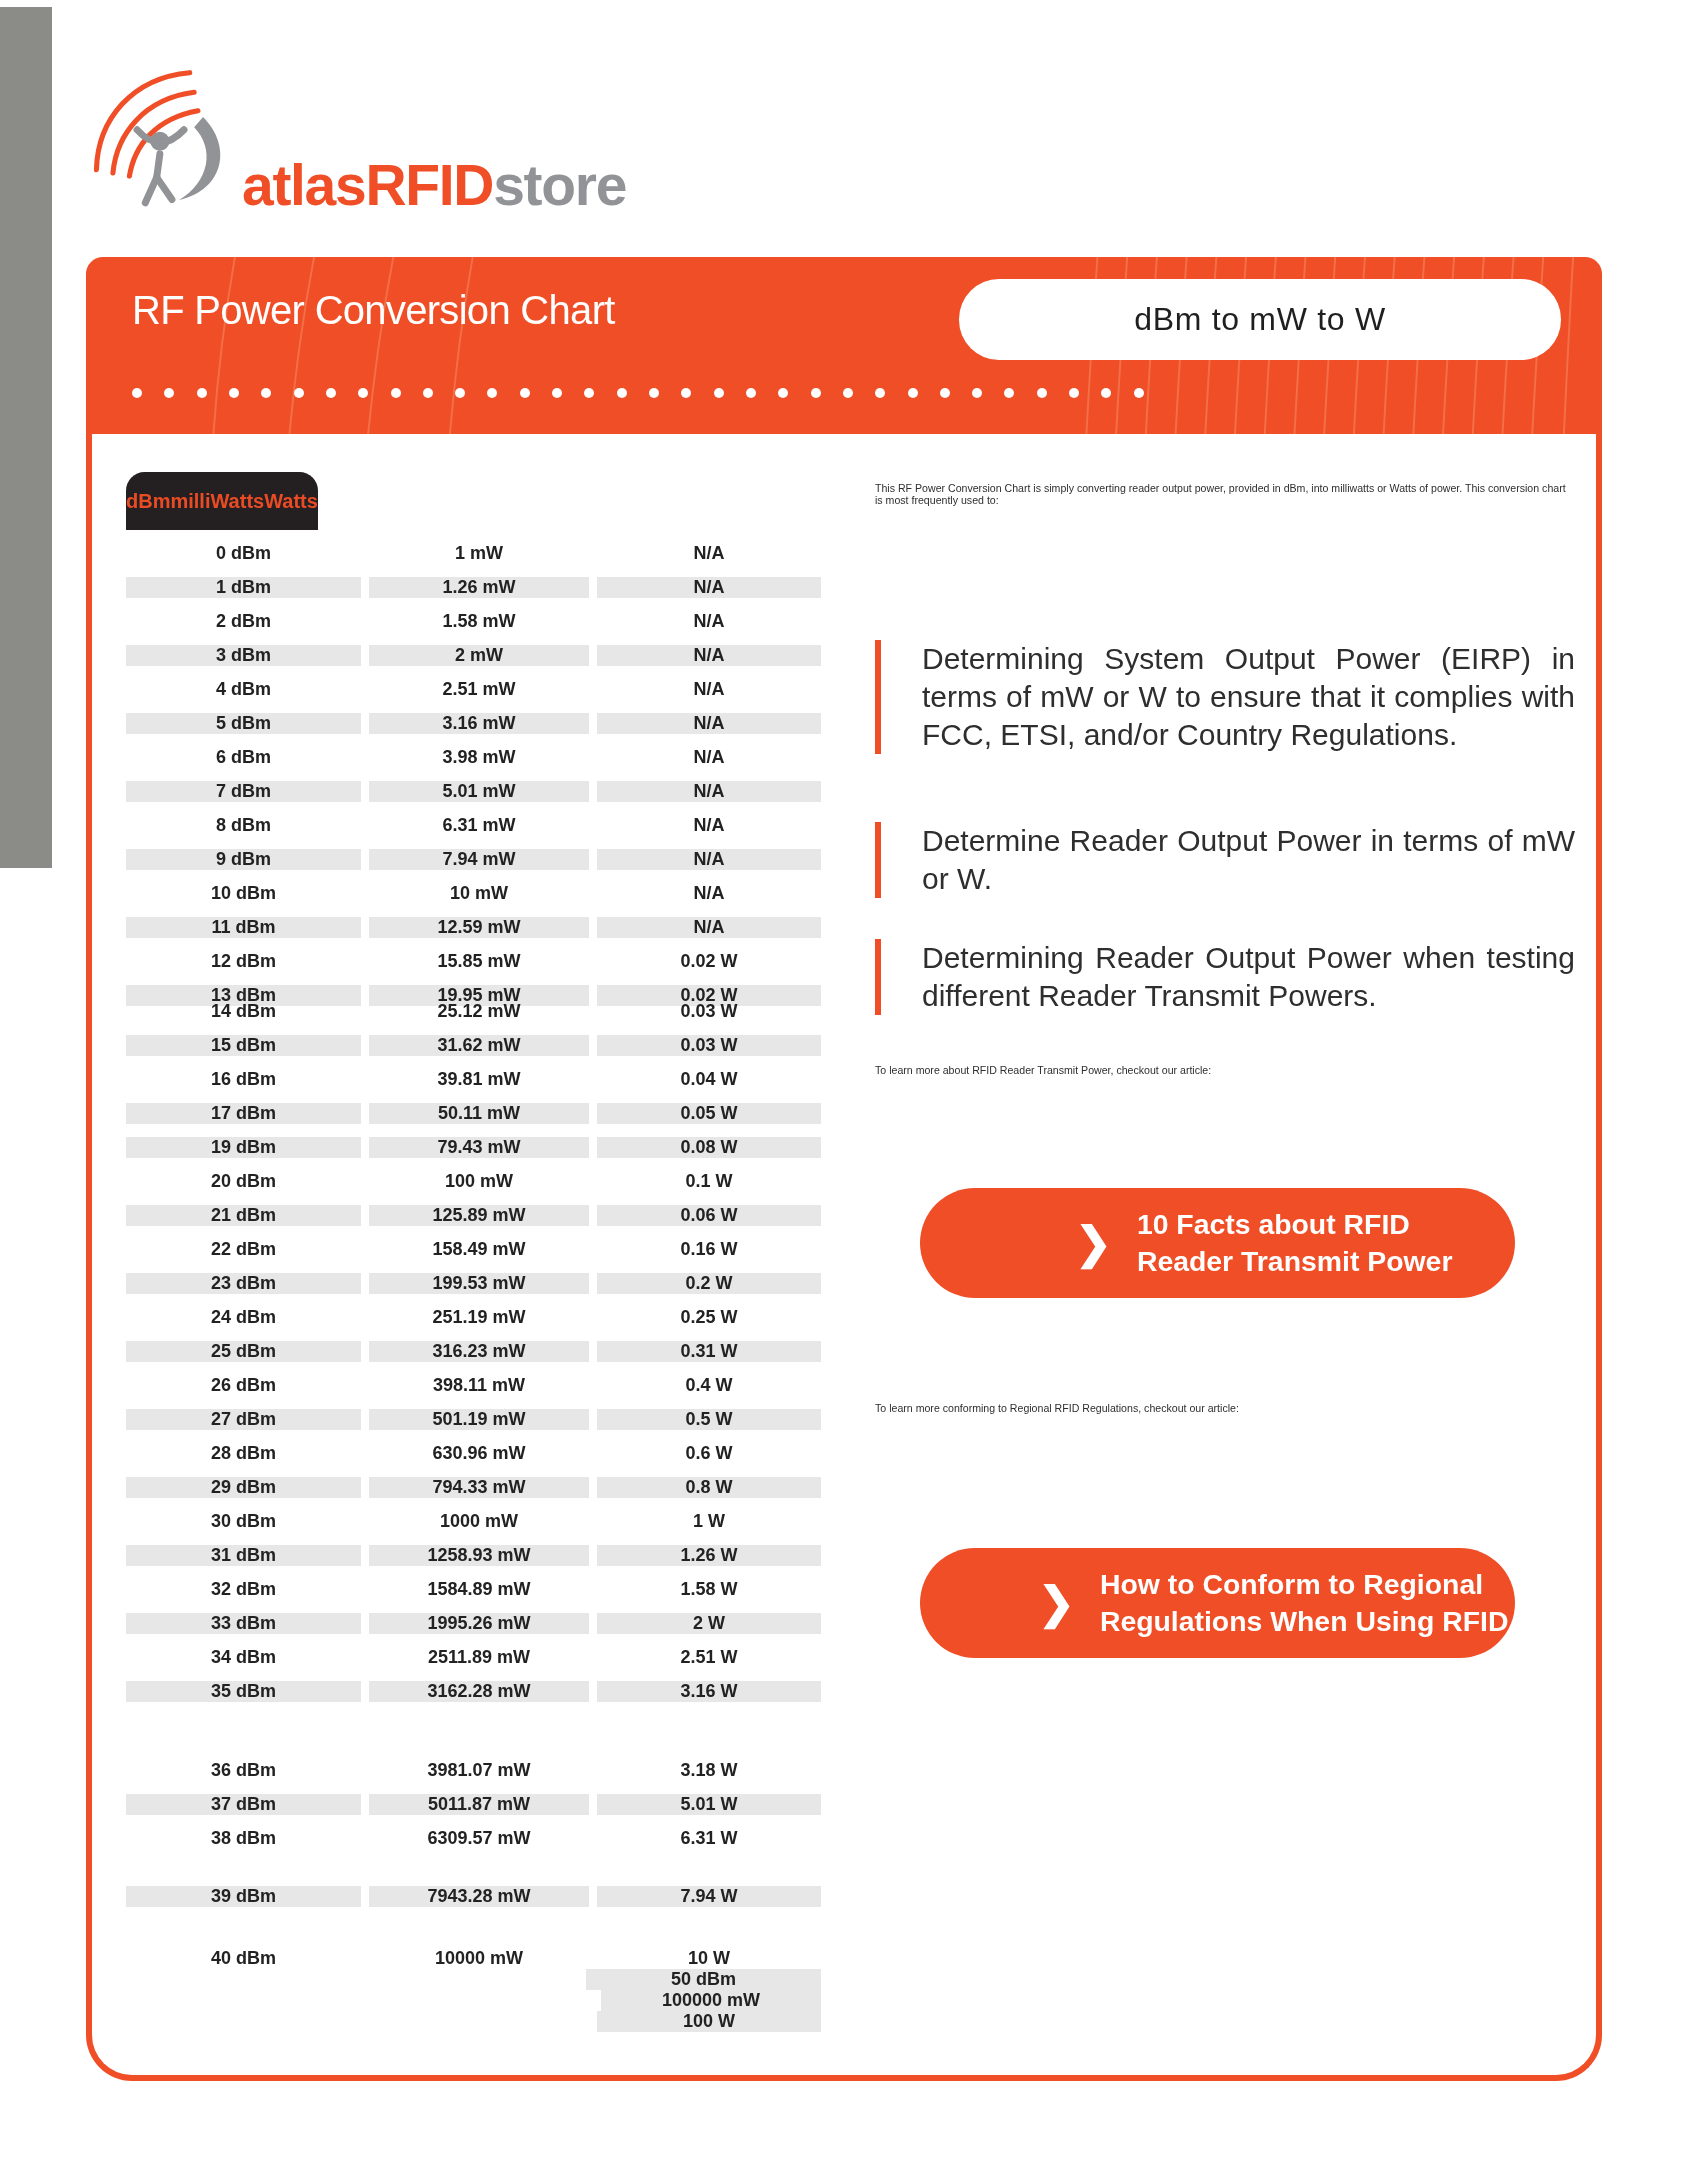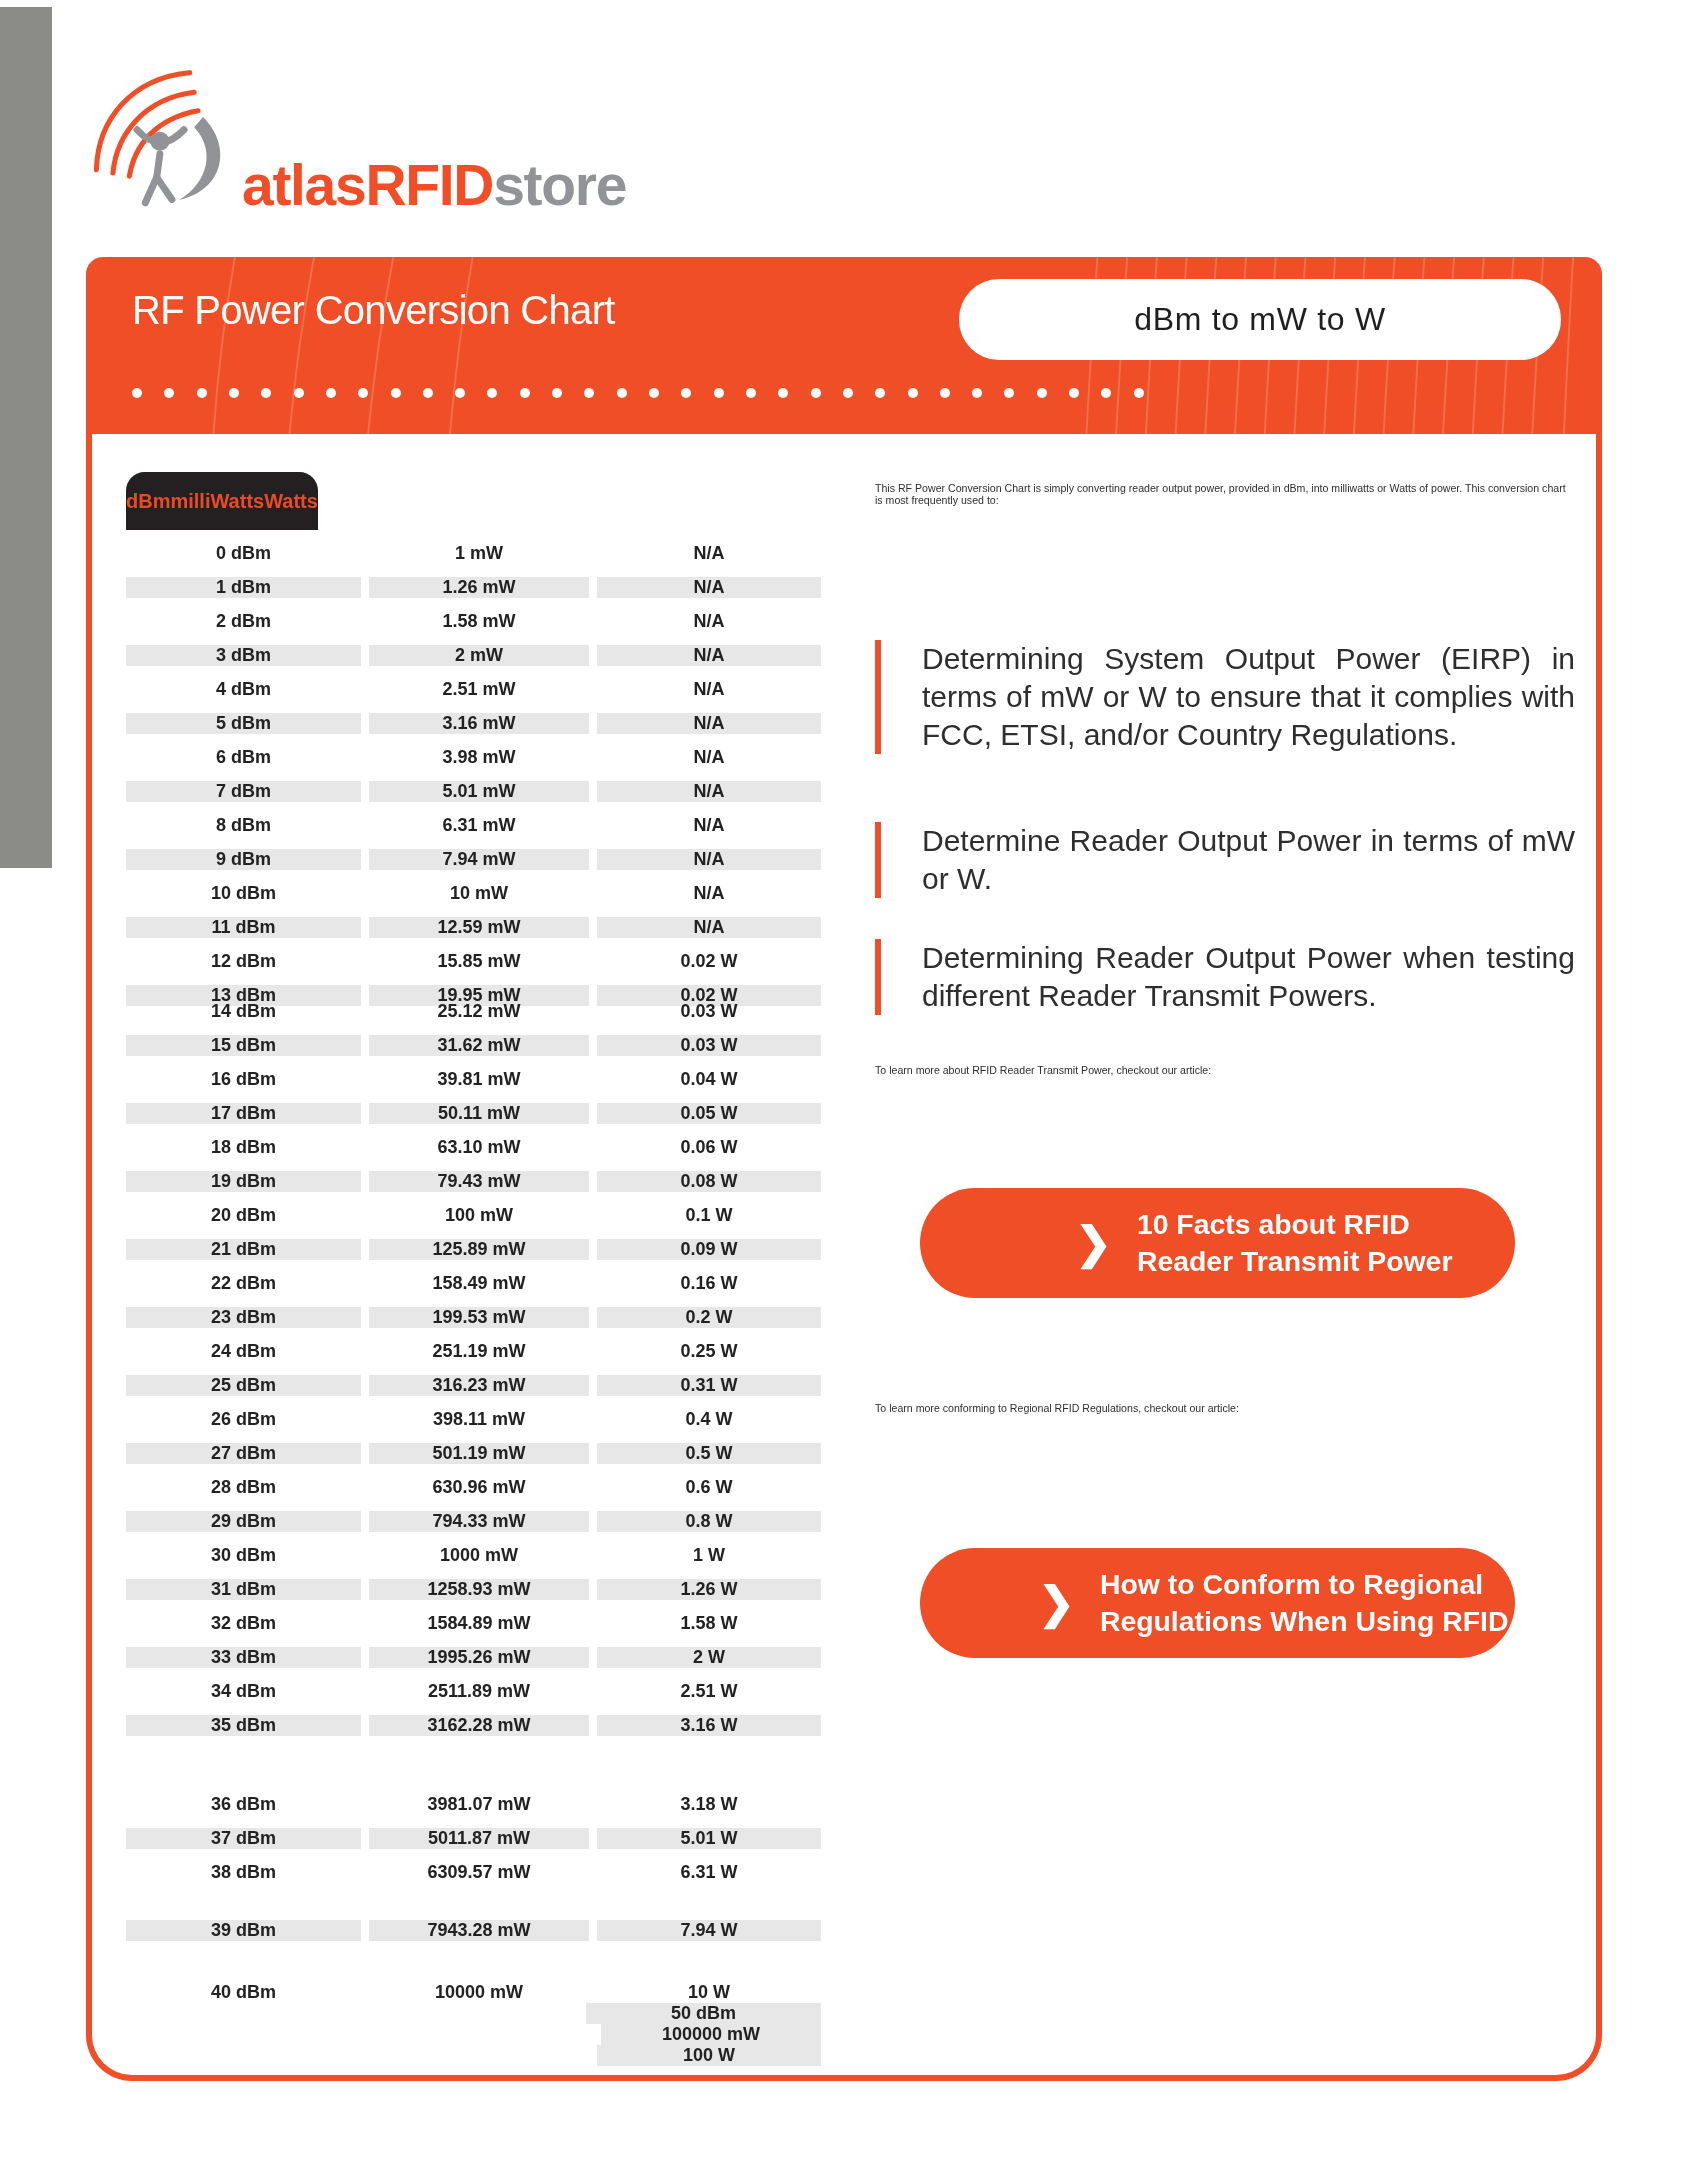--- a/index.html
+++ b/index.html
@@ -255,39 +255,34 @@
         <div class="trow" style="height: 34px;">
           <div class="cell c1">16 dBm</div>
           <div class="cell c2">39.81 mW</div>
           <div class="cell c3">0.04 W</div>
         </div>
         <div class="trow alt" style="height: 34px;">
           <div class="cell c1">17 dBm</div>
           <div class="cell c2">50.11 mW</div>
           <div class="cell c3">0.05 W</div>
         </div>
-        <div class="trow" style="height: 34px;">
-          <div class="cell c1">18 dBm</div>
-          <div class="cell c2">63.10 mW</div>
-          <div class="cell c3">0.06 W</div>
-        </div>
         <div class="trow alt" style="height: 34px;">
           <div class="cell c1">19 dBm</div>
           <div class="cell c2">79.43 mW</div>
           <div class="cell c3">0.08 W</div>
         </div>
         <div class="trow" style="height: 34px;">
           <div class="cell c1">20 dBm</div>
           <div class="cell c2">100 mW</div>
           <div class="cell c3">0.1 W</div>
         </div>
         <div class="trow alt" style="height: 34px;">
           <div class="cell c1">21 dBm</div>
           <div class="cell c2">125.89 mW</div>
-          <div class="cell c3">0.09 W</div>
+          <div class="cell c3">0.06 W</div>
         </div>
         <div class="trow" style="height: 34px;">
           <div class="cell c1">22 dBm</div>
           <div class="cell c2">158.49 mW</div>
           <div class="cell c3">0.16 W</div>
         </div>
         <div class="trow alt" style="height: 34px;">
           <div class="cell c1">23 dBm</div>
           <div class="cell c2">199.53 mW</div>
           <div class="cell c3">0.2 W</div>

